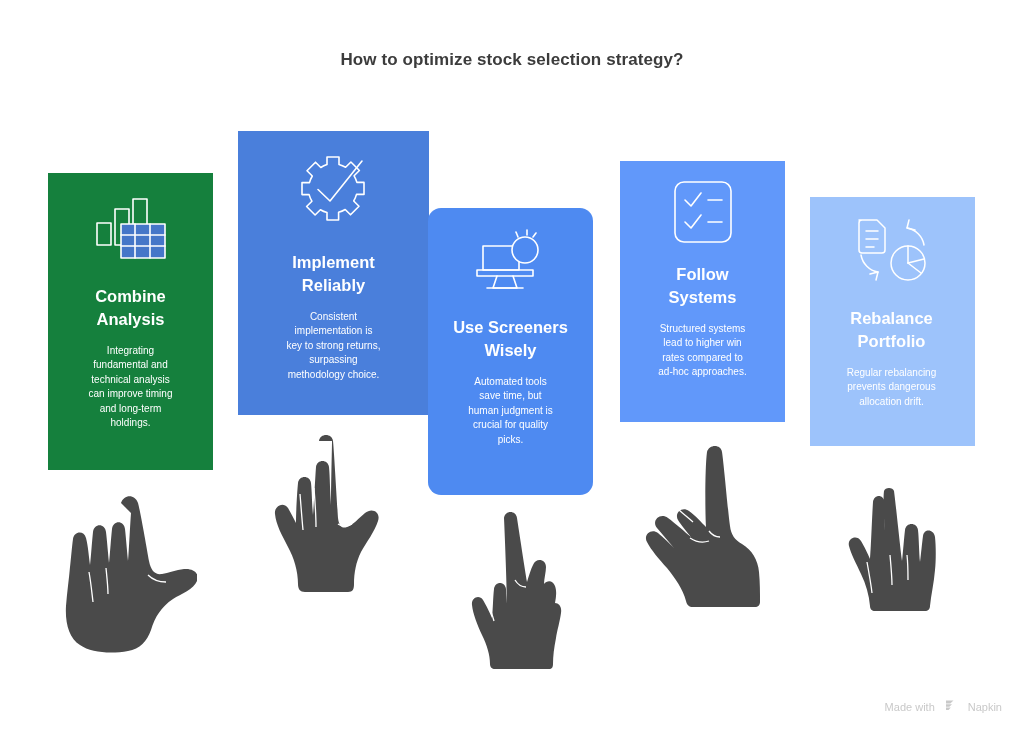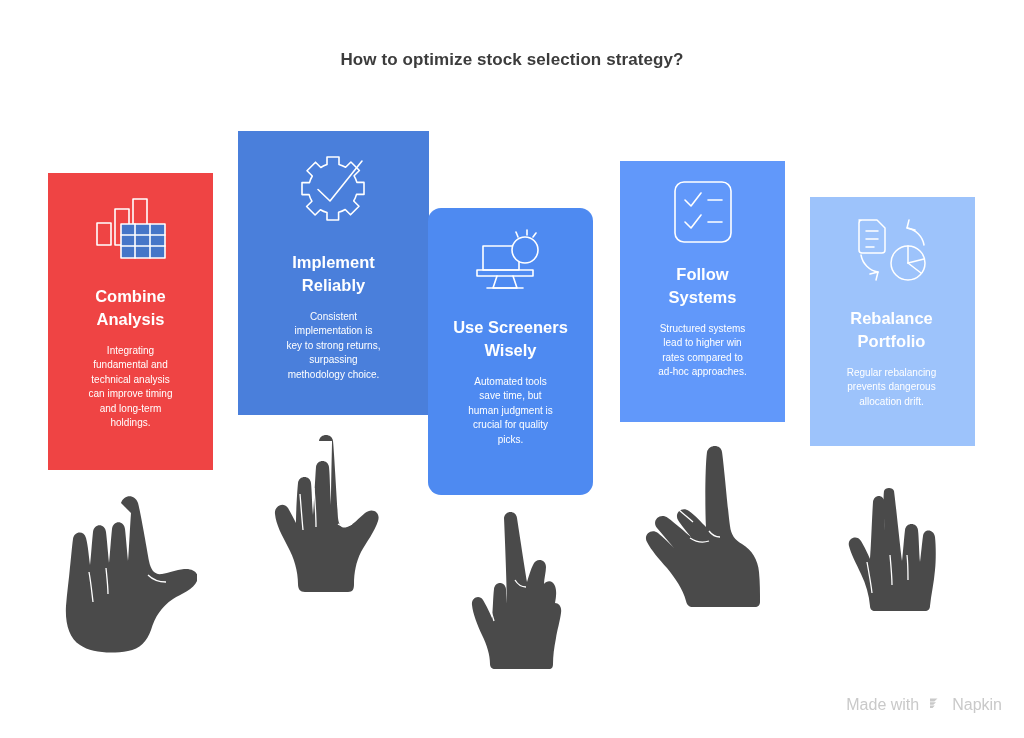--- a/index.html
+++ b/index.html
@@ -74,35 +74,35 @@
   }
 
   #footer-brand {
     position: absolute;
     right: 22px;
     bottom: 24px;
     display: flex;
     align-items: center;
     gap: 10px;
     color: #c9c9c9;
-    font-size: 16px;
+    font-size: 11px;
   }
   #footer-brand .brand-mark {
     display: inline-block;
     line-height: 1;
   }
 </style>
 </head>
 <body style="background: rgb(255, 255, 255);">
 
 <div id="page-title" style="color: rgb(60, 60, 60);">How to optimize stock selection strategy?</div>
 
 <div class="stage">
 
-  <div class="card" id="card-0" style="left: 48px; top: 173px; width: 165px; height: 297px; background: #ef4444;">
+  <div class="card" id="card-0" style="left: 48px; top: 173px; width: 165px; height: 297px; background: #15803d;">
     <span class="card-icon">
       <svg width="86" height="76" viewBox="0 0 86 76" fill="none" stroke="#ffffff" stroke-width="1.6" stroke-linecap="round" stroke-linejoin="round">
         <rect x="9" y="32" width="14" height="22"></rect>
         <rect x="27" y="18" width="14" height="36"></rect>
         <rect x="45" y="8" width="14" height="46"></rect>
         <rect x="33" y="33" width="44" height="34" fill="#4576c8"></rect>
         <line x1="33" y1="44" x2="77" y2="44"></line>
         <line x1="33" y1="55" x2="77" y2="55"></line>
         <line x1="47" y1="33" x2="47" y2="67"></line>
         <line x1="62" y1="33" x2="62" y2="67"></line>

